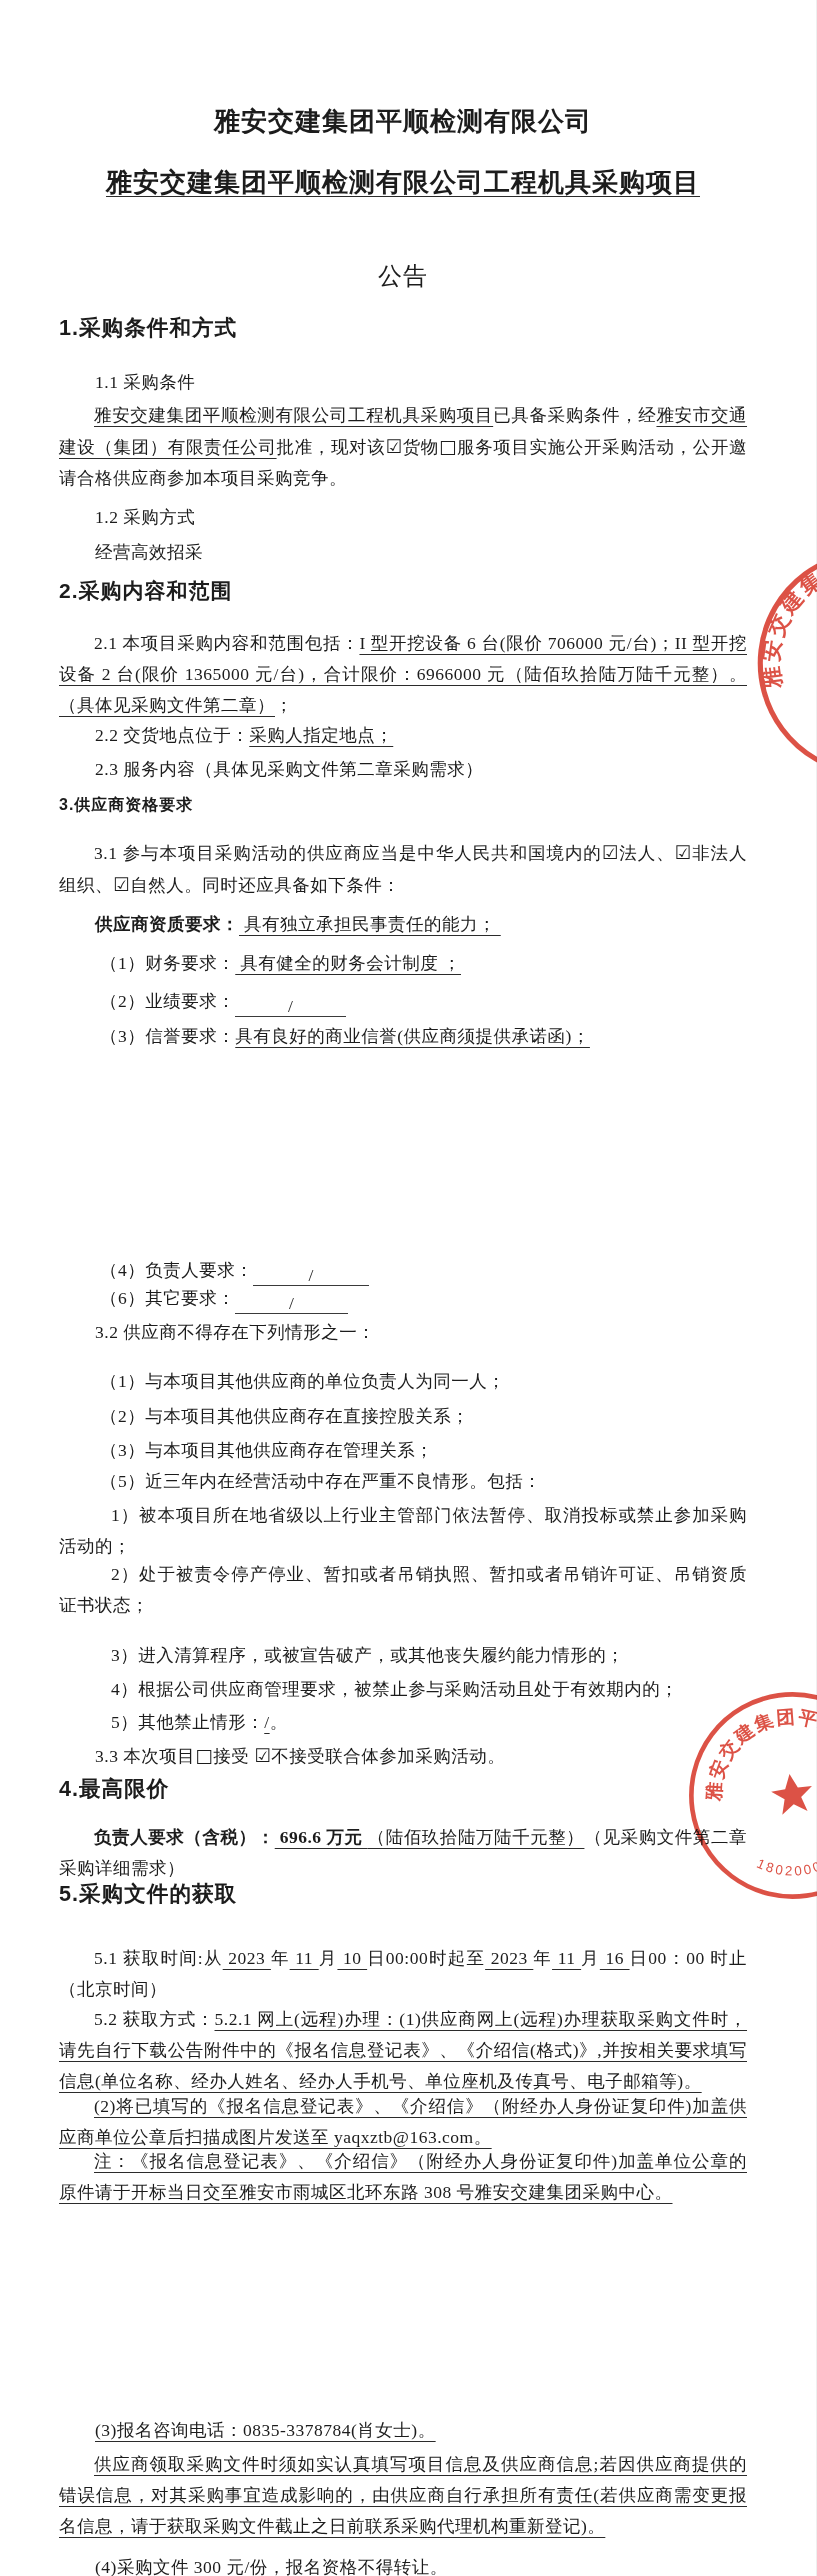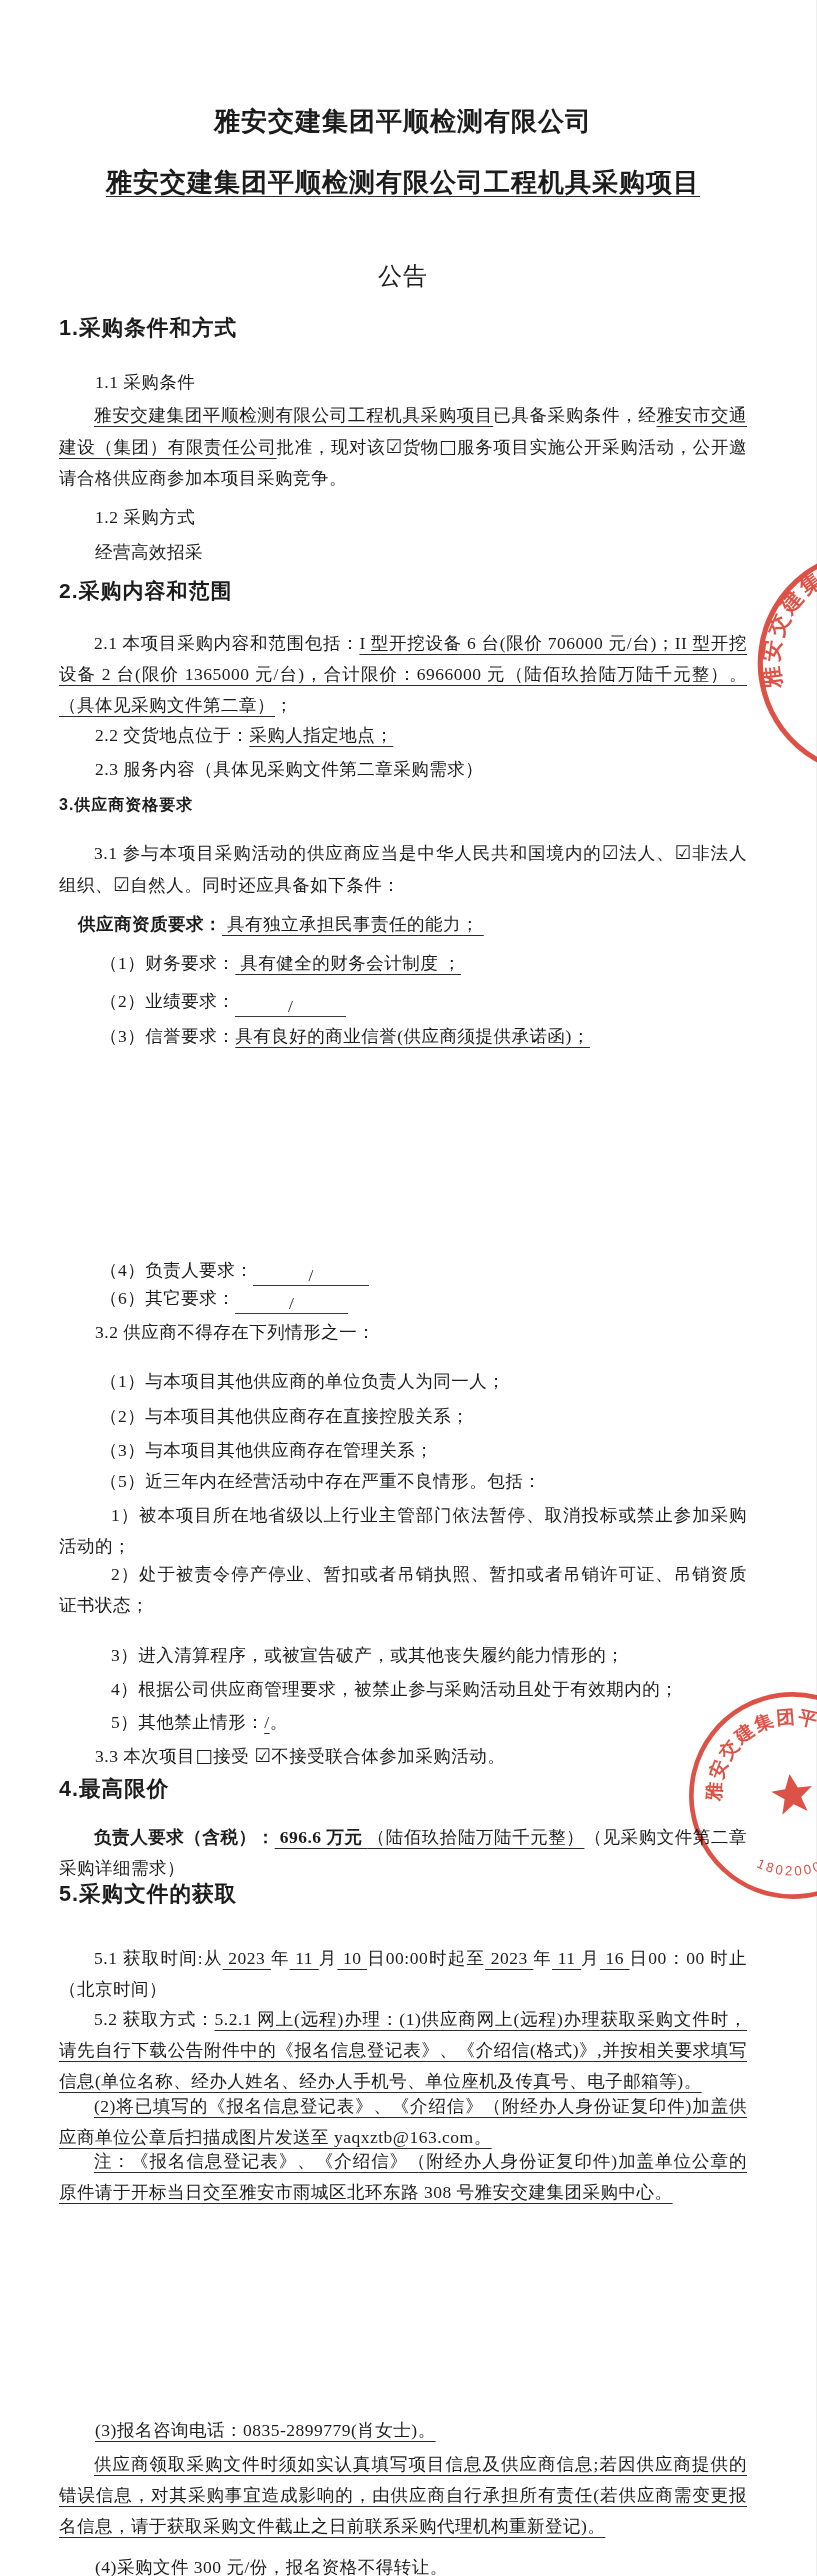--- a/index.html
+++ b/index.html
@@ -74,21 +74,21 @@
     <div class="block" style="top: 367px; left: 95px; width: 652px;"><span>1.1 采购条件</span></div>
     <div class="block" style="top: 400px; left: 59px; width: 688px; text-align: justify; text-indent: 35px;"><span class="u">雅安交建集团平顺检测有限公司工程机具采购项目</span><span>已具备采购条件，经</span><span class="u">雅安市交通建设（集团）有限责任公司</span><span>批准，现对该</span><span class="cb">☑</span><span>货物</span><span class="cb">□</span><span>服务项目实施公开采购活动，公开邀请合格供应商参加本项目采购竞争。</span></div>
     <div class="block" style="top: 502px; left: 95px; width: 652px;"><span>1.2 采购方式</span></div>
     <div class="block" style="top: 537px; left: 95px; width: 652px;"><span>经营高效招采</span></div>
     <div class="block hd" style="top: 576px; left: 59px; width: 688px; font-size: 21px; line-height: 30px; font-weight: bold;"><span>2.采购内容和范围</span></div>
     <div class="block" style="top: 628px; left: 59px; width: 688px; text-align: justify; text-indent: 35px;"><span>2.1 本项目采购内容和范围包括：</span><span class="u">I 型开挖设备 6 台(限价 706000 元/台)；II 型开挖设备 2 台(限价 1365000 元/台)，合计限价：6966000 元（陆佰玖拾陆万陆千元整）。（具体见采购文件第二章）</span><span>；</span></div>
     <div class="block" style="top: 720px; left: 95px; width: 652px;"><span>2.2 交货地点位于：</span><span class="u">采购人指定地点；</span></div>
     <div class="block" style="top: 754px; left: 95px; width: 652px;"><span>2.3 服务内容（具体见采购文件第二章采购需求）</span></div>
     <div class="block hd" style="top: 790px; left: 59px; width: 688px; font-size: 16px; line-height: 30px; font-weight: bold;"><span>3.供应商资格要求</span></div>
     <div class="block" style="top: 837px; left: 59px; width: 688px; text-align: justify; text-indent: 35px;"><span>3.1 参与本项目采购活动的供应商应当是中华人民共和国境内的</span><span class="cb">☑</span><span>法人、</span><span class="cb">☑</span><span>非法人组织、</span><span class="cb">☑</span><span>自然人。同时还应具备如下条件：</span></div>
-    <div class="block" style="top: 909px; left: 78px; width: 652px;"><span class="b">供应商资质要求：</span><span class="u"> 具有独立承担民事责任的能力； </span></div>
+    <div class="block" style="top: 909px; left: 95px; width: 652px;"><span class="b">供应商资质要求：</span><span class="u"> 具有独立承担民事责任的能力； </span></div>
     <div class="block" style="top: 948px; left: 100px; width: 647px;"><span>（1）财务要求：</span><span class="u"> 具有健全的财务会计制度 ；</span></div>
     <div class="block" style="top: 986px; left: 100px; width: 647px;"><span>（2）业绩要求：</span><span class="blank" style="min-width: 111px;">/</span></div>
     <div class="block" style="top: 1021px; left: 100px; width: 647px;"><span>（3）信誉要求：</span><span class="u">具有良好的商业信誉(供应商须提供承诺函)；</span></div>
     <div class="block" style="top: 1255px; left: 100px; width: 647px;"><span>（4）负责人要求：</span><span class="blank" style="min-width: 116px;">/</span></div>
     <div class="block" style="top: 1283px; left: 100px; width: 647px;"><span>（6）其它要求：</span><span class="blank" style="min-width: 113px;">/</span></div>
     <div class="block" style="top: 1317px; left: 95px; width: 652px;"><span>3.2 供应商不得存在下列情形之一：</span></div>
     <div class="block" style="top: 1366px; left: 100px; width: 647px;"><span>（1）与本项目其他供应商的单位负责人为同一人；</span></div>
     <div class="block" style="top: 1401px; left: 100px; width: 647px;"><span>（2）与本项目其他供应商存在直接控股关系；</span></div>
     <div class="block" style="top: 1435px; left: 100px; width: 647px;"><span>（3）与本项目其他供应商存在管理关系；</span></div>
     <div class="block" style="top: 1466px; left: 100px; width: 647px;"><span>（5）近三年内在经营活动中存在严重不良情形。包括：</span></div>
@@ -98,17 +98,17 @@
     <div class="block" style="top: 1674px; left: 111px; width: 636px;"><span>4）根据公司供应商管理要求，被禁止参与采购活动且处于有效期内的；</span></div>
     <div class="block" style="top: 1707px; left: 111px; width: 636px;"><span>5）其他禁止情形：</span><span class="u">/</span><span>。</span></div>
     <div class="block" style="top: 1740px; left: 95px; width: 652px;"><span>3.3 本次项目</span><span class="cb">□</span><span>接受 </span><span class="cb">☑</span><span>不接受联合体参加采购活动。</span></div>
     <div class="block hd" style="top: 1774px; left: 59px; width: 688px; font-size: 21.6px; line-height: 30px; font-weight: bold;"><span>4.最高限价</span></div>
     <div class="block" style="top: 1822px; left: 59px; width: 688px; text-align: justify; text-indent: 35px;"><span class="b">负责人要求（含税）：</span><span class="u b"> 696.6 万元 </span><span class="u">（陆佰玖拾陆万陆千元整）</span><span>（见采购文件第二章采购详细需求）</span></div>
     <div class="block hd" style="top: 1879px; left: 59px; width: 688px; font-size: 21.6px; line-height: 30px; font-weight: bold;"><span>5.采购文件的获取</span></div>
     <div class="block" style="top: 1943px; left: 59px; width: 688px; text-align: justify; text-indent: 35px;"><span>5.1 获取时间:从</span><span class="u"> 2023 </span><span>年</span><span class="u"> 11 </span><span>月</span><span class="u"> 10 </span><span>日00:00时起至</span><span class="u"> 2023 </span><span>年</span><span class="u"> 11 </span><span>月</span><span class="u"> 16 </span><span>日00：00 时止（北京时间）</span></div>
     <div class="block" style="top: 2004px; left: 59px; width: 688px; text-align: justify; text-indent: 35px;"><span>5.2 获取方式：</span><span class="u">5.2.1 网上(远程)办理：(1)供应商网上(远程)办理获取采购文件时，请先自行下载公告附件中的《报名信息登记表》、《介绍信(格式)》,并按相关要求填写信息(单位名称、经办人姓名、经办人手机号、单位座机及传真号、电子邮箱等)。</span></div>
     <div class="block" style="top: 2091px; left: 59px; width: 688px; text-align: justify; text-indent: 35px;"><span class="u">(2)将已填写的《报名信息登记表》、《介绍信》（附经办人身份证复印件)加盖供应商单位公章后扫描成图片发送至 yaqxztb@163.com。</span></div>
     <div class="block" style="top: 2146px; left: 59px; width: 688px; text-align: justify; text-indent: 35px;"><span class="u">注：《报名信息登记表》、《介绍信》（附经办人身份证复印件)加盖单位公章的原件请于开标当日交至雅安市雨城区北环东路 308 号雅安交建集团采购中心。</span></div>
-    <div class="block" style="top: 2415px; left: 95px; width: 652px;"><span class="u">(3)报名咨询电话：0835-2899779(肖女士)。</span></div>
+    <div class="block" style="top: 2415px; left: 95px; width: 652px;"><span class="u">(3)报名咨询电话：0835-3378784(肖女士)。</span></div>
     <div class="block" style="top: 2449px; left: 59px; width: 688px; text-align: justify; text-indent: 35px;"><span class="u">供应商领取采购文件时须如实认真填写项目信息及供应商信息;若因供应商提供的错误信息，对其采购事宜造成影响的，由供应商自行承担所有责任(若供应商需变更报名信息，请于获取采购文件截止之日前联系采购代理机构重新登记)。</span></div>
     <div class="block" style="top: 2552px; left: 95px; width: 652px;"><span class="u">(4)采购文件 300 元/份，报名资格不得转让。</span></div>
   </div>
 
 
 </body></html>

